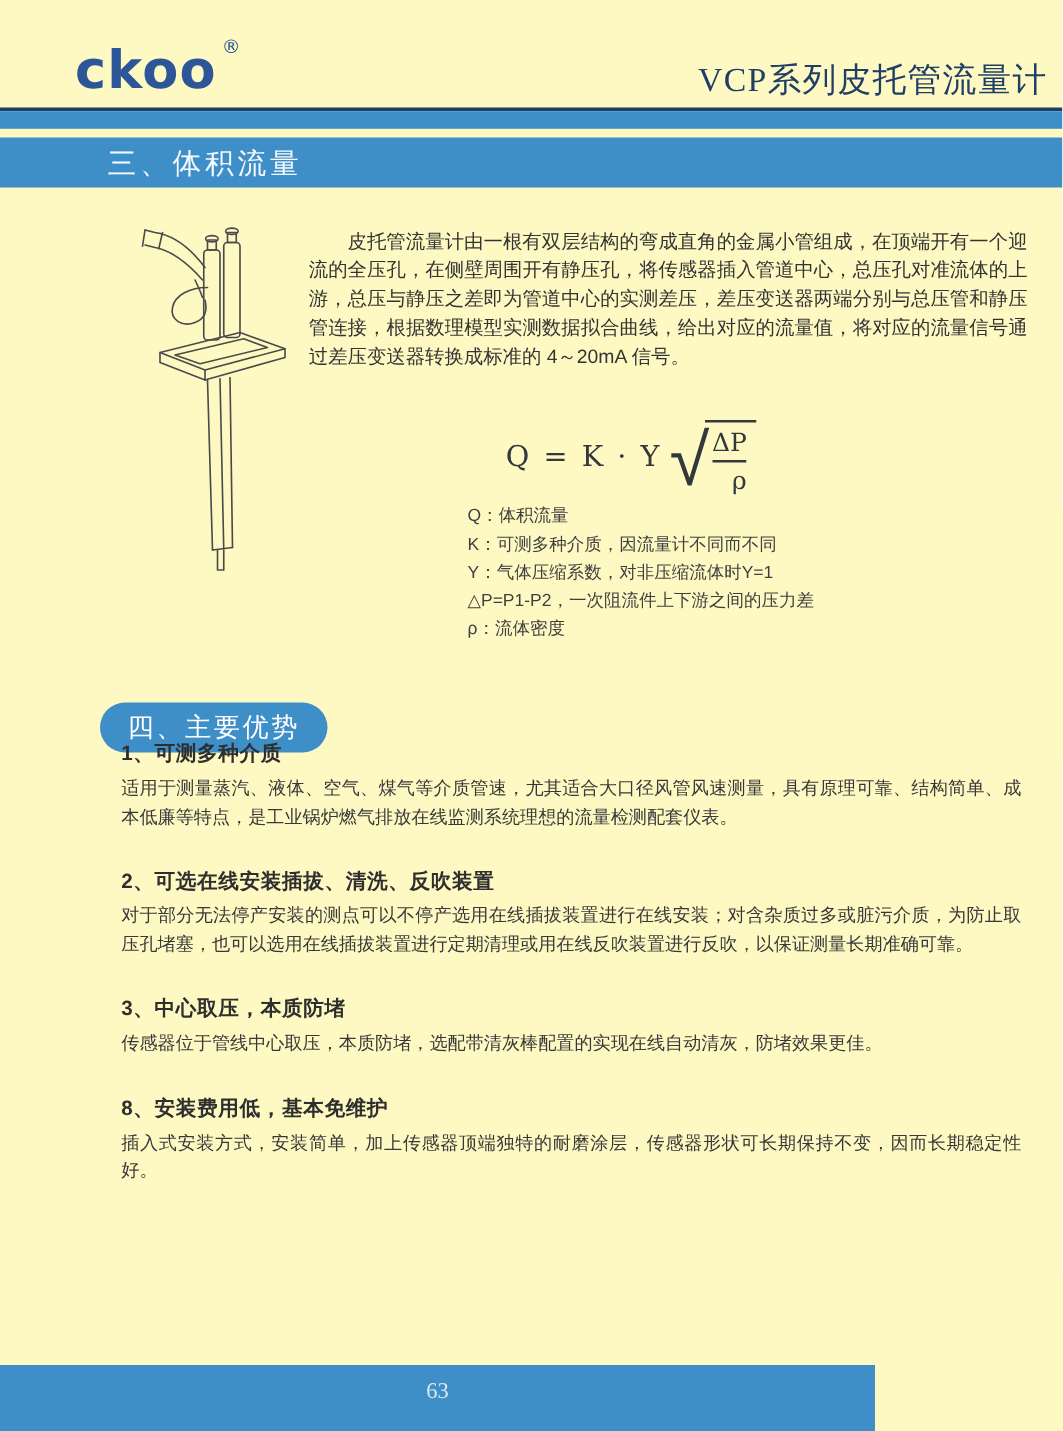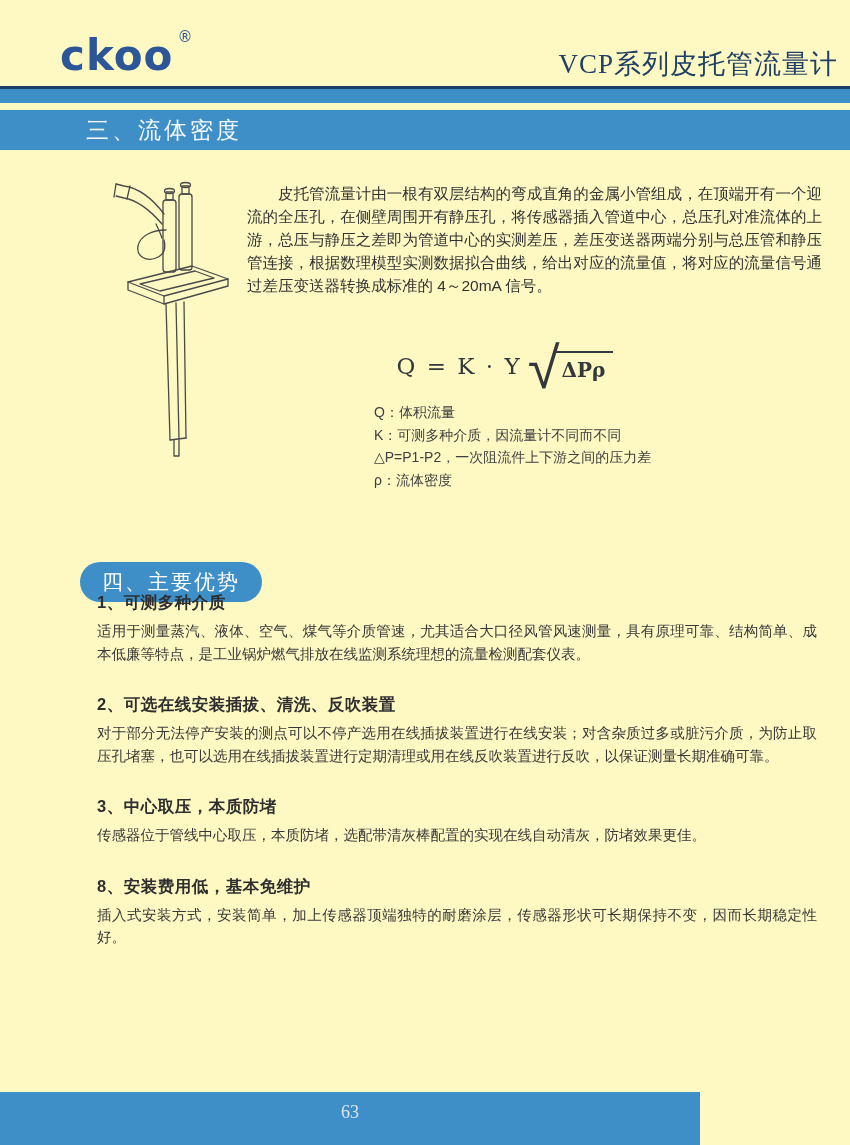--- a/index.html
+++ b/index.html
@@ -35,21 +35,21 @@
   .formula{
     position:absolute;left:340px;top:333px;width:330px;height:66px;
     display:flex;align-items:center;justify-content:center;
     color:#33383d;font-family:"DejaVu Serif","Liberation Serif",serif;font-size:23px;
   }
   .formula .lhs{margin-right:6px;letter-spacing:2px;}
   .sqrt{display:flex;align-items:center;}
   .sqrt-sign{font-size:58px;font-weight:200;line-height:0.9;transform:translateY(2px);
     font-family:"DejaVu Sans","Liberation Sans",sans-serif;}
   .sqrt-body{border-top:2px solid #33383d;padding:3px 8px 0 6px;margin-left:-4px;}
-  .frac{display:inline-flex;flex-direction:row;align-items:flex-end;font-size:20px;font-weight:bold;}
+  .frac{display:inline-flex;flex-direction:column;align-items:flex-end;font-size:20px;}
   .frac .bar{width:100%;height:2px;background:#33383d;margin:2px 0;}
   .defs{
     position:absolute;left:374px;top:401px;width:440px;
     color:#3f3f3f;font-size:14px;line-height:22.5px;
   }
   .defs div{white-space:nowrap;}
   
   .pill{
     position:absolute;left:80px;top:562px;width:182px;height:40px;background:#3e8ec8;
     border-radius:20px;color:#ffffff;font-size:21px;letter-spacing:2px;
@@ -77,21 +77,21 @@
 
 <div id="page">
 
   <div class="logo">
     <span>ckoo</span><span class="reg">®</span>
   </div>
   <div class="doc-title">VCP系列皮托管流量计</div>
   <div class="rule-navy"></div>
   <div class="rule-blue"></div>
 
-  <div class="section-bar">三、流体密度</div>
+  <div class="section-bar">三、体积流量</div>
 
   <div class="figure">
     <svg width="140" height="290" viewBox="0 0 140 290">
 
       <path class="ln" d="M64,42 C52,26 38,16 24,14 L16,12"></path>
       <path class="ln" d="M62,52 C50,38 36,28 24,26 L16,24"></path>
       <path class="ln" d="M16,12 L14,25"></path>
       <path class="ln" d="M30,14 L27,27"></path>
 
       <path class="ln" d="M66,58 C52,58 40,64 38,74 C36,84 46,90 56,86 C64,83 66,76 64,68"></path>
@@ -130,20 +130,21 @@
           <span class="bar"></span>
           <span>ρ</span>
         </span>
       </span>
     </span>
   </div>
 
   <div class="defs">
     <div>Q：体积流量</div>
     <div>K：可测多种介质，因流量计不同而不同</div>
+    <div>Y：气体压缩系数，对非压缩流体时Y=1</div>
     <div>△P=P1-P2，一次阻流件上下游之间的压力差</div>
     <div>ρ：流体密度</div>
   </div>
 
   <div class="pill">四、主要优势</div>
 
   <div class="advantages">
     <div class="adv-item">
       <h3>1、可测多种介质</h3>
       <p>适用于测量蒸汽、液体、空气、煤气等介质管速，尤其适合大口径风管风速测量，具有原理可靠、结构简单、成本低廉等特点，是工业锅炉燃气排放在线监测系统理想的流量检测配套仪表。</p>

